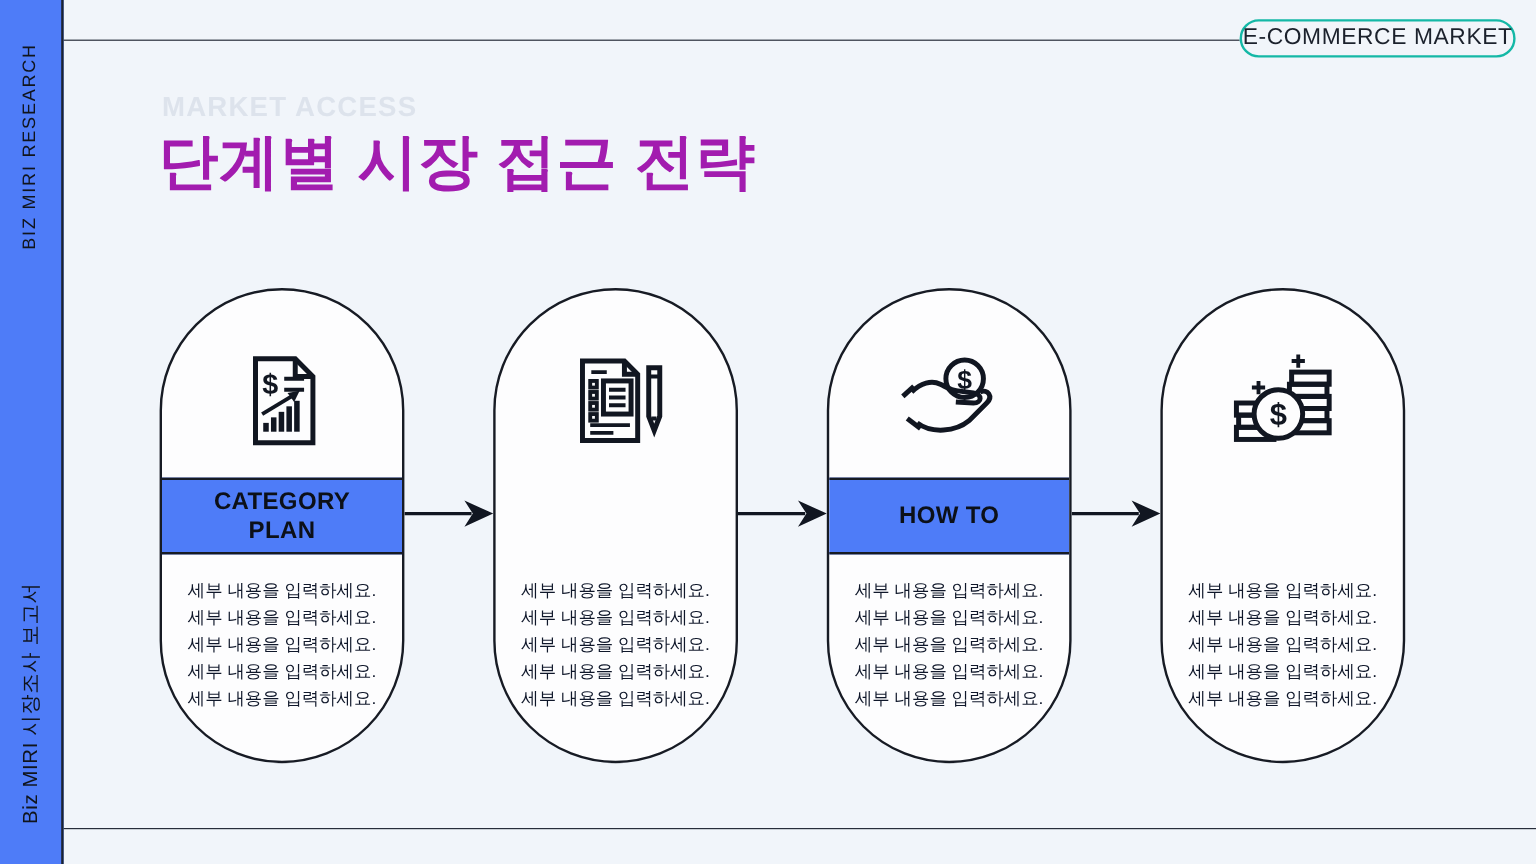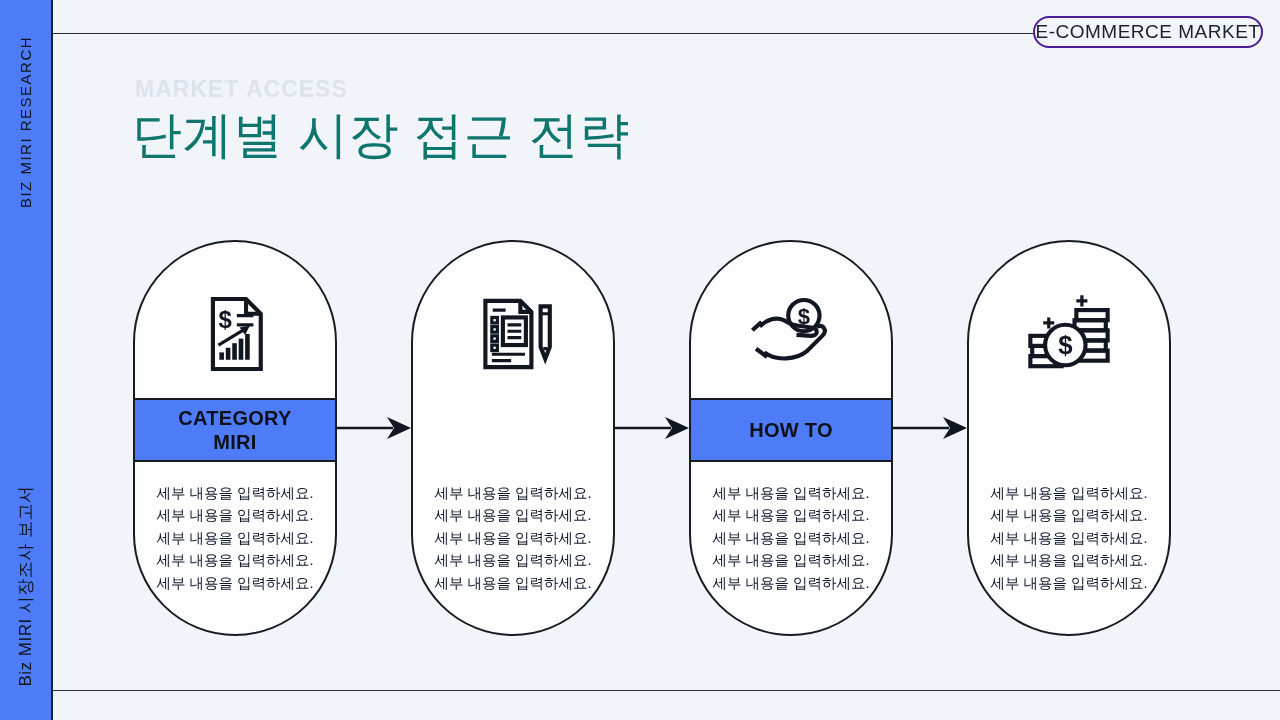--- a/index.html
+++ b/index.html
@@ -21,31 +21,31 @@
     color:#10141c;
   }
   .v-label.top{left:25px;top:122px;font-size:15px;letter-spacing:1.5px;font-weight:500;}
   .v-label.bottom{left:25px;top:586px;font-size:17px;letter-spacing:0.5px;font-weight:500;}
 
   
   .top-rule{position:absolute;left:53px;top:33px;width:980px;border-top:1.6px solid #272d3a;}
   .bottom-rule{position:absolute;left:53px;top:690px;width:1227px;border-top:1.6px solid #272d3a;}
   .badge{
     position:absolute;left:1033px;top:16px;width:230px;height:32px;
-    border:2px solid #4c1d95;border-radius:18px;box-sizing:border-box;
+    border:2px solid #14b8a6;border-radius:18px;box-sizing:border-box;
     display:flex;align-items:center;justify-content:center;
     font-size:19px;color:#1b212c;letter-spacing:0.5px;background:#f1f5fa;
   }
   .eyebrow{
     position:absolute;left:135px;top:76px;
     font-size:23px;font-weight:700;color:#dde3ec;letter-spacing:1px;
   }
   .page-title{
     position:absolute;left:132px;top:102px;
-    font-size:50px;font-weight:400;color:#0f766e;letter-spacing:0.5px;
+    font-size:50px;font-weight:700;color:#a21caf;letter-spacing:0.5px;
   }
 
   
   .capsule{
     position:absolute;top:240px;width:204px;height:396px;
     background:#fdfdfe;border:2px solid #171b24;border-radius:102px;
     box-sizing:border-box;overflow:hidden;
   }
   .capsule .icon-wrap{
     position:absolute;left:0;top:46px;width:100%;height:92px;
@@ -100,21 +100,21 @@
         <rect class="fl" x="33" y="70" width="5" height="8"></rect>
         <rect class="fl" x="40" y="65" width="5" height="13"></rect>
         <rect class="fl" x="47" y="60" width="5" height="18"></rect>
         <rect class="fl" x="54" y="55" width="5" height="23"></rect>
         <rect class="fl" x="61" y="50" width="5" height="28"></rect>
         <path class="ln-thin" d="M32 62 L62 44"></path>
         <polygon class="fl" points="66,41 55,43 61,51"></polygon>
       </svg>
     </div>
     <div class="band">
-      <span>CATEGORY MIRI</span>
+      <span>CATEGORY PLAN</span>
     </div>
     <div class="body-text">세부 내용을 입력하세요. 세부 내용을 입력하세요. 세부 내용을 입력하세요. 세부 내용을 입력하세요. 세부 내용을 입력하세요.</div>
   </div>
 
   <svg class="arrow" style="left:337px;" viewBox="0 0 74 24">
     <line x1="0" y1="12" x2="56" y2="12" stroke="#111621" stroke-width="2.6"></line>
     <polygon points="50,1 74,12 50,23 57,12" fill="#111621"></polygon>
   </svg>
 
   <div class="capsule" style="left:411px;">

